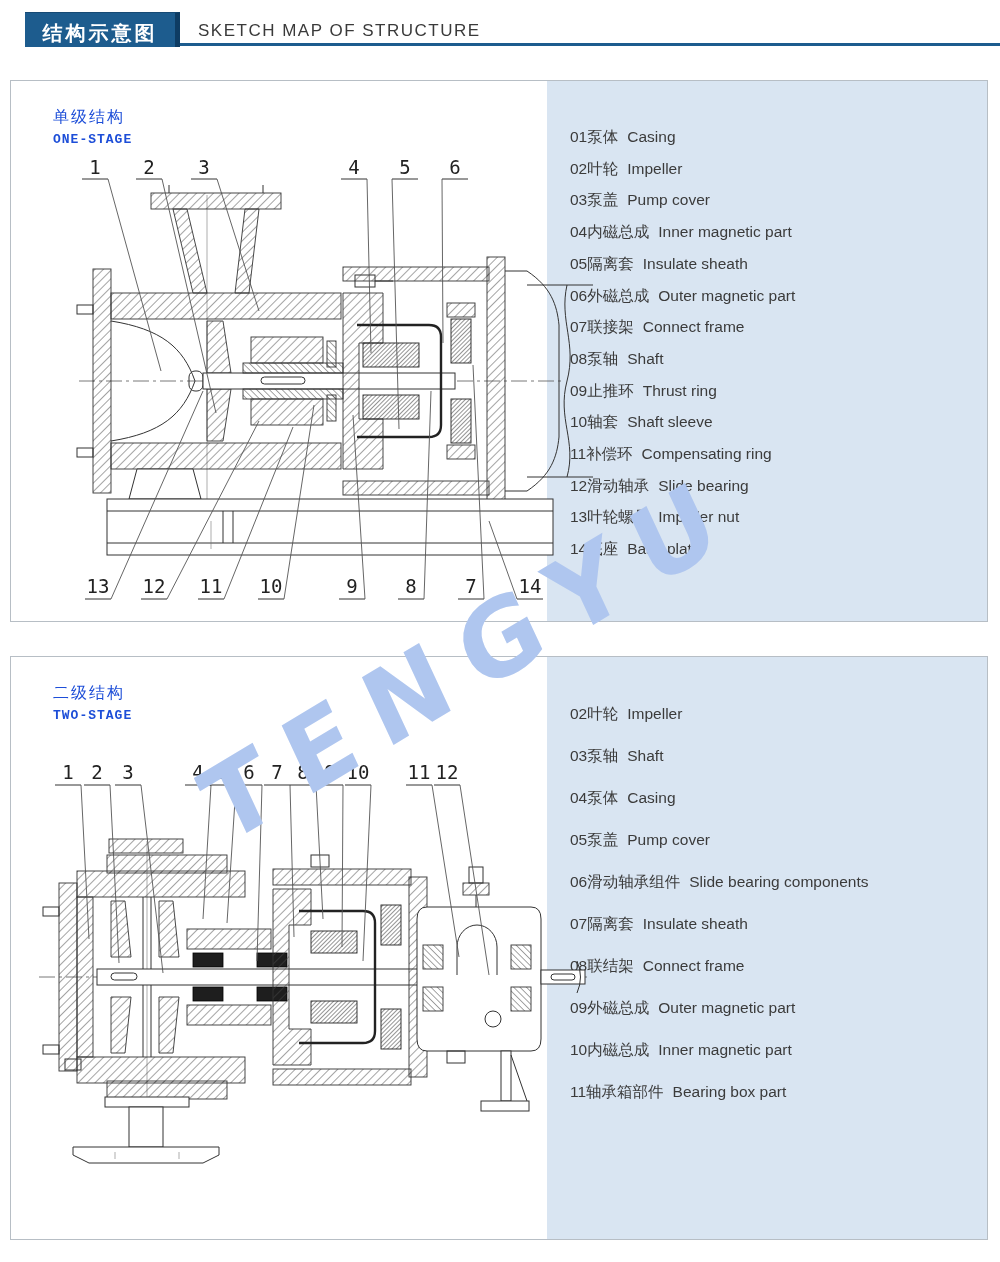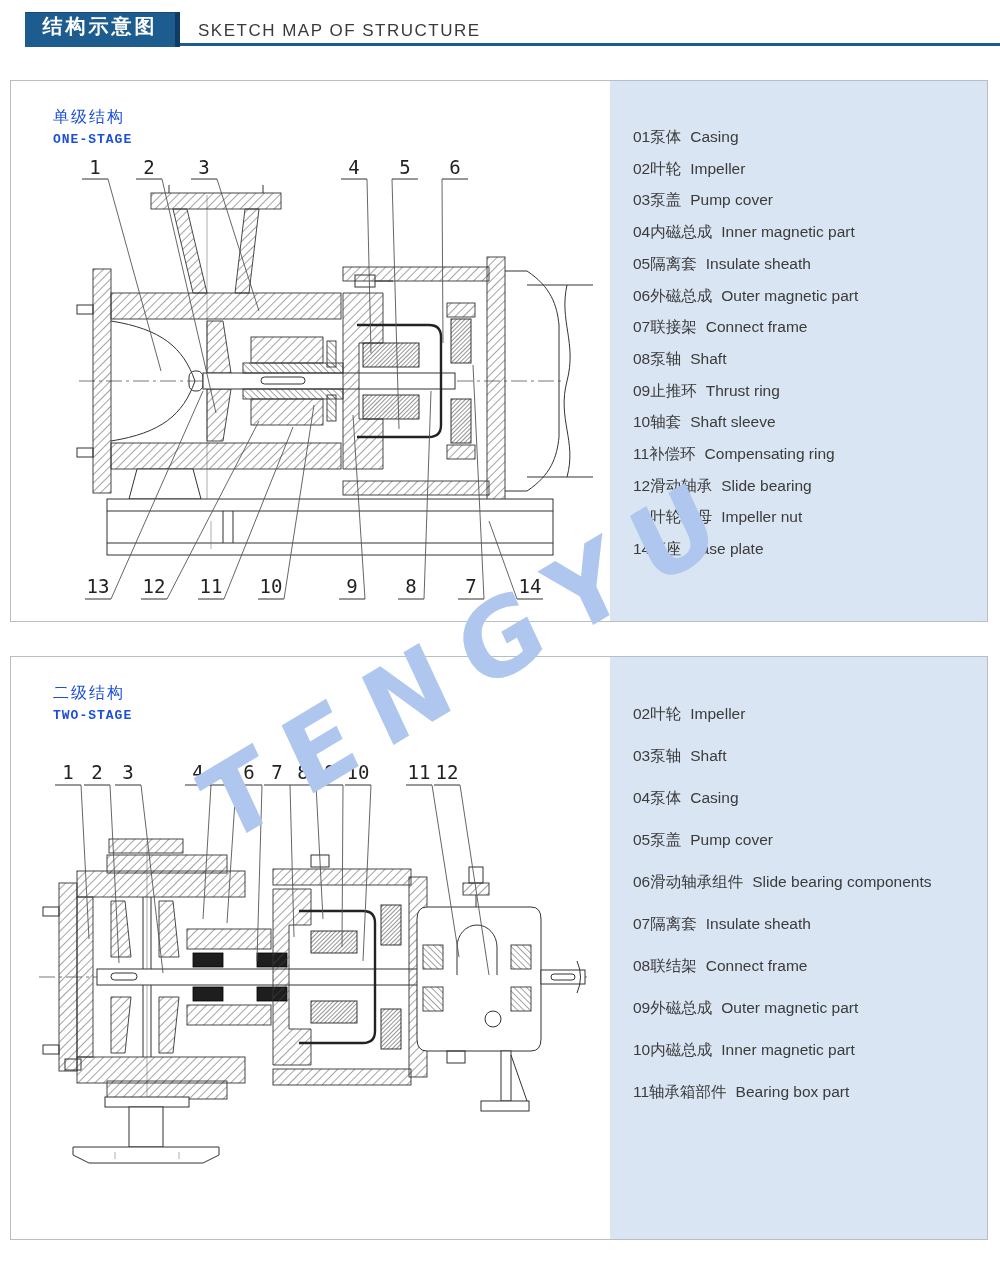--- a/index.html
+++ b/index.html
@@ -1,32 +1,32 @@
 <!DOCTYPE html>
 <html><head>
 <meta charset="utf-8">
 <style>
   html,body{margin:0;padding:0}
   body{width:1000px;height:1262px;position:relative;background:#fff;
        font-family:"Liberation Sans",sans-serif;overflow:hidden}
 
   
   .hdr-box{position:absolute;left:25px;top:12px;width:150px;height:34px;
-    background:#1d5c8e;color:#fff;display:flex;align-items:flex-start;justify-content:center;
+    background:#1d5c8e;color:#fff;display:flex;align-items:flex-end;justify-content:center;
     font-size:20px;font-weight:bold;letter-spacing:3px;z-index:3;
     border-right:5px solid #0e3c63;border-top:1px solid #164a75}
   .hdr-title{position:absolute;left:198px;top:21px;font-size:17px;font-weight:normal;
     color:#3a3a3a;letter-spacing:1.5px;z-index:3}
   .hdr-rule{position:absolute;left:25px;top:43px;width:975px;height:3px;background:#1d5c8e}
 
   
   .panel{position:absolute;left:10px;width:976px;border:1px solid #b7bec5;background:#fff}
   #p1{top:80px;height:540px}
   #p2{top:656px;height:582px}
-  .bluecol{position:absolute;right:0;top:0;bottom:0;width:377px;background:#d9e5f2}
+  .bluecol{position:absolute;right:0;top:0;bottom:0;width:440px;background:#d9e5f2}
   .plabel{position:absolute;left:42px;top:26px;color:#1d4ed8;z-index:2}
   .plabel .cn{font-size:16px;letter-spacing:2px}
   .plabel .en{font-size:13px;font-weight:bold;letter-spacing:1px;margin-top:4px;
     font-family:"Liberation Mono","DejaVu Sans Mono",monospace}
 
   .parts{position:absolute;left:23px;right:10px;color:#3b3b3b;font-size:15.5px}
   #p1 .parts{top:40px;line-height:31.7px}
   #p2 .parts{top:36px;line-height:42px}
   .parts .row{white-space:nowrap}
   .parts .en{margin-left:9px}

